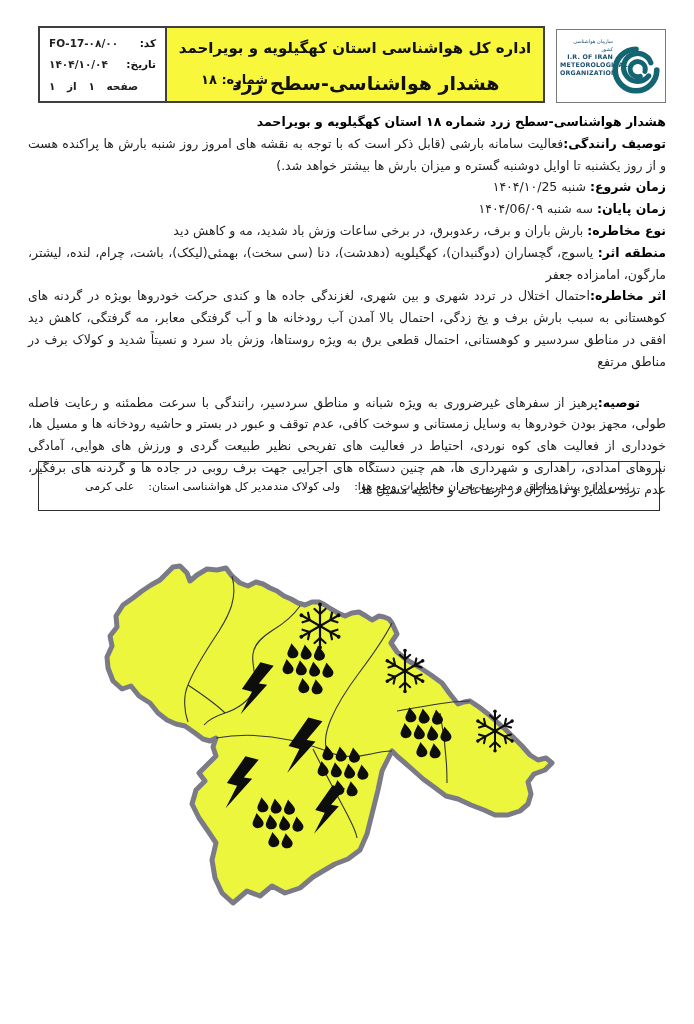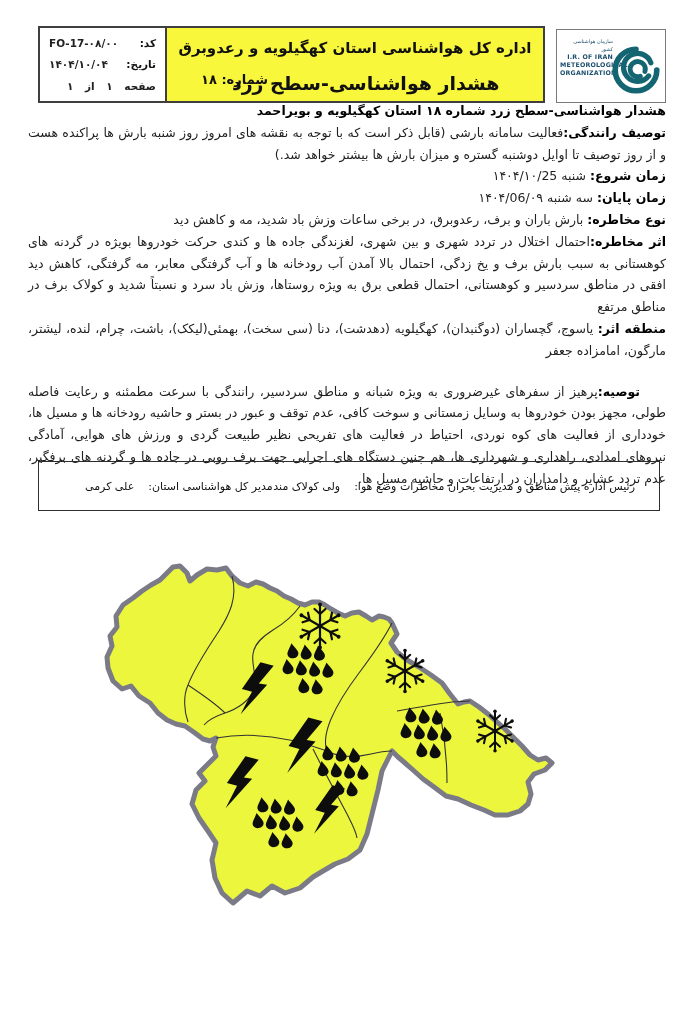--- a/index.html
+++ b/index.html
@@ -12,21 +12,21 @@
     position:absolute;left:38px;top:26px;width:507px;height:77px;
     border:2px solid #3f3f3f;display:flex;flex-direction:row;box-sizing:border-box;direction:ltr;
   }
   #meta-cell{
     width:127px;box-sizing:border-box;border-right:2px solid #3f3f3f;background:#fff;
     display:flex;flex-direction:column;justify-content:space-around;padding:4px 9px;direction:rtl;
   }
   .meta-row{display:flex;justify-content:space-between;font-size:10.5px;color:#222;}
   .meta-row b{font-weight:700;color:#111;}
   .meta-val{direction:ltr;font-weight:600;}
-  #page-row{justify-content:flex-start;letter-spacing:1px;word-spacing:8px;font-weight:600;}
+  #page-row{justify-content:flex-end;letter-spacing:1px;word-spacing:8px;font-weight:600;}
   #title-cell{flex:1;background:#f9f73b;position:relative;direction:rtl;}
   #org-title{
     position:absolute;top:11px;left:0;right:0;text-align:center;
     font-size:15px;font-weight:700;color:#111;
   }
   #title-line2{position:absolute;top:44px;left:0;right:0;height:22px;}
   #warning-type{
     position:absolute;left:50%;transform:translateX(-46%);
     font-size:19px;font-weight:700;color:#111;white-space:nowrap;
   }
@@ -40,21 +40,21 @@
   }
   #logo-text{
     position:absolute;right:52px;left:3px;top:7px;text-align:right;direction:ltr;
     color:#1d4f6e;line-height:8px;
   }
   #logo-text .fa{font-size:5px;display:block;}
   #logo-text .en{font-size:6.3px;display:block;font-weight:700;letter-spacing:.2px;}
   #logo-spiral{position:absolute;right:5px;top:16px;}
   
   #doc-body{
-    position:absolute;left:28px;top:100px;width:638px;direction:rtl;
+    position:absolute;left:28px;top:111px;width:638px;direction:rtl;
     font-size:12.5px;line-height:21.8px;text-align:justify;color:#1f1f1f;
   }
   #doc-body p{margin:0;}
   #doc-body b{font-weight:700;color:#000;}
   #warning-heading{font-weight:700;color:#000;}
   #advice-para{margin-top:19px !important;text-indent:26px;}
   
   #signature-box{
     position:absolute;left:38px;top:461px;width:622px;height:50px;box-sizing:border-box;
     border:1.5px solid #2e2e2e;display:flex;align-items:center;justify-content:space-between;
@@ -77,21 +77,21 @@
       </div>
       <div class="meta-row">
         <b>تاریخ:</b>
         <span class="meta-val">۱۴۰۴/۱۰/۰۴</span>
       </div>
       <div class="meta-row" id="page-row">
         <span>صفحه ۱ از ۱</span>
       </div>
     </div>
     <div id="title-cell">
-      <div id="org-title">اداره کل هواشناسی استان کهگیلویه و رعدوبرق</div>
+      <div id="org-title">اداره کل هواشناسی استان کهگیلویه و بویراحمد</div>
       <div id="title-line2">
         <span id="warning-type">هشدار هواشناسی-سطح زرد</span>
         <span id="warning-number">شماره: ۱۸</span>
       </div>
     </div>
   </div>
 
   <div id="logo-box">
     <div id="logo-text">
       <span class="fa">سازمان هواشناسی کشور</span>
@@ -103,26 +103,26 @@
       <g fill="none" stroke="#136572" stroke-linecap="round">
         <path d="M30,4 A26,26 0 1 0 56,30" stroke-width="7"></path>
         <path d="M43,14 A17.5,17.5 0 1 0 47.5,30" stroke-width="6.5" transform="rotate(25 30 30)"></path>
         <path d="M38,22 A9.5,9.5 0 1 0 39.5,30" stroke-width="6" transform="rotate(55 30 30)"></path>
       </g>
     </svg>
   </div>
 
   <div id="doc-body">
     <p id="warning-heading">هشدار هواشناسی-سطح زرد شماره ۱۸ استان کهگیلویه و بویراحمد</p>
-    <p><b>توصیف رانندگی:</b><span>فعالیت سامانه بارشی (قابل ذکر است که با توجه به نقشه های امروز روز شنبه بارش ها پراکنده هست و از روز توصیف تا اوایل دوشنبه گستره و میزان بارش ها بیشتر خواهد شد.)</span></p>
+    <p><b>توصیف رانندگی:</b><span>فعالیت سامانه بارشی (قابل ذکر است که با توجه به نقشه های امروز روز شنبه بارش ها پراکنده هست و از روز یکشنبه تا اوایل دوشنبه گستره و میزان بارش ها بیشتر خواهد شد.)</span></p>
     <p><b>زمان شروع:</b><span> شنبه ۱۴۰۴/۱۰/25</span></p>
     <p><b>زمان پایان:</b><span> سه شنبه ۱۴۰۴/06/۰۹</span></p>
     <p><b>نوع مخاطره:</b><span> بارش باران و برف، رعدوبرق، در برخی ساعات وزش باد شدید، مه و کاهش دید</span></p>
+    <p><b>منطقه اثر:</b><span> یاسوج، گچساران (دوگنبدان)، کهگیلویه (دهدشت)، دنا (سی سخت)، بهمئی(لیکک)، باشت، چرام، لنده، لیشتر، مارگون، امامزاده جعفر</span></p>
     <p><b>اثر مخاطره:</b><span>احتمال اختلال در تردد شهری و بین شهری، لغزندگی جاده ها و کندی حرکت خودروها بویژه در گردنه های کوهستانی به سبب بارش برف و یخ زدگی، احتمال بالا آمدن آب رودخانه ها و آب گرفتگی معابر، مه گرفتگی، کاهش دید افقی در مناطق سردسیر و کوهستانی، احتمال قطعی برق به ویژه روستاها، وزش باد سرد و نسبتاً شدید و کولاک برف در مناطق مرتفع</span></p>
-    <p><b>منطقه اثر:</b><span> یاسوج، گچساران (دوگنبدان)، کهگیلویه (دهدشت)، دنا (سی سخت)، بهمئی(لیکک)، باشت، چرام، لنده، لیشتر، مارگون، امامزاده جعفر</span></p>
     <p id="advice-para"><b>توصیه:</b><span>پرهیز از سفرهای غیرضروری به ویژه شبانه و مناطق سردسیر، رانندگی با سرعت مطمئنه و رعایت فاصله طولی، مجهز بودن خودروها به وسایل زمستانی و سوخت کافی، عدم توقف و عبور در بستر و حاشیه رودخانه ها و مسیل ها، خودداری از فعالیت های کوه نوردی، احتیاط در فعالیت های تفریحی نظیر طبیعت گردی و ورزش های هوایی، آمادگی نیروهای امدادی، راهداری و شهرداری ها، هم چنین دستگاه های اجرایی جهت برف روبی در جاده ها و گردنه های برفگیر، عدم تردد عشایر و دامداران در ارتفاعات و حاشیه مسیل ها.</span></p>
   </div>
 
   <div id="signature-box">
     <div class="sig">
       <span>رئیس اداره پیش مناطق و مدیریت بحران مخاطرات وضع هوا:</span>
       <span>ولی  کولاک مند</span>
     </div>
     <div class="sig">
       <span>مدیر کل هواشناسی استان:</span>

